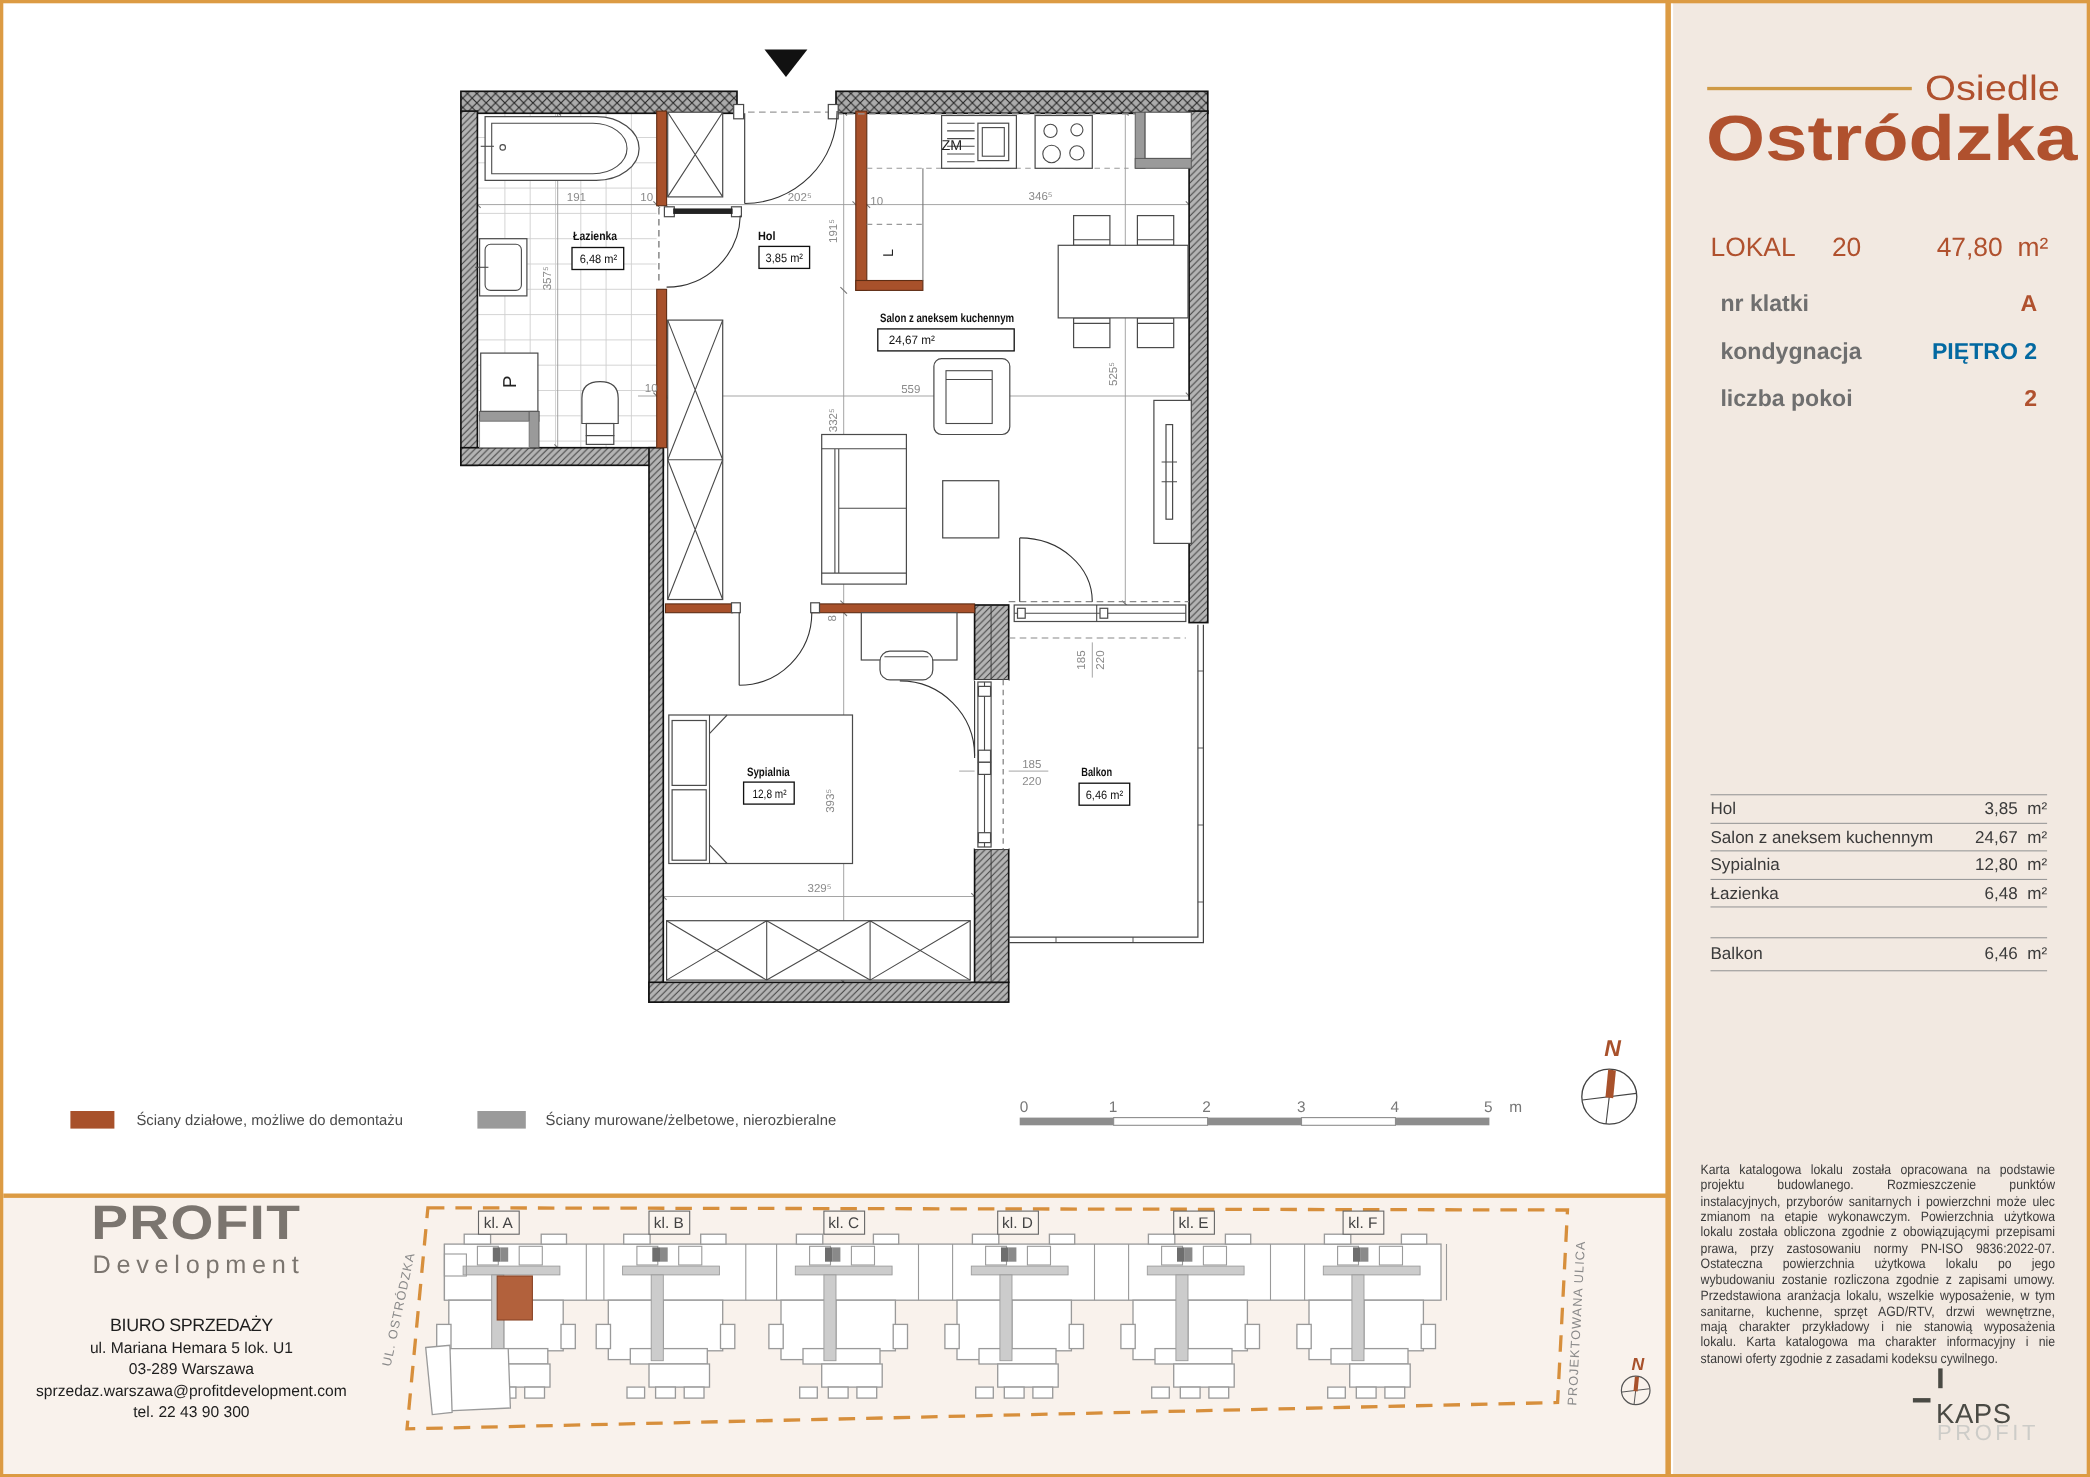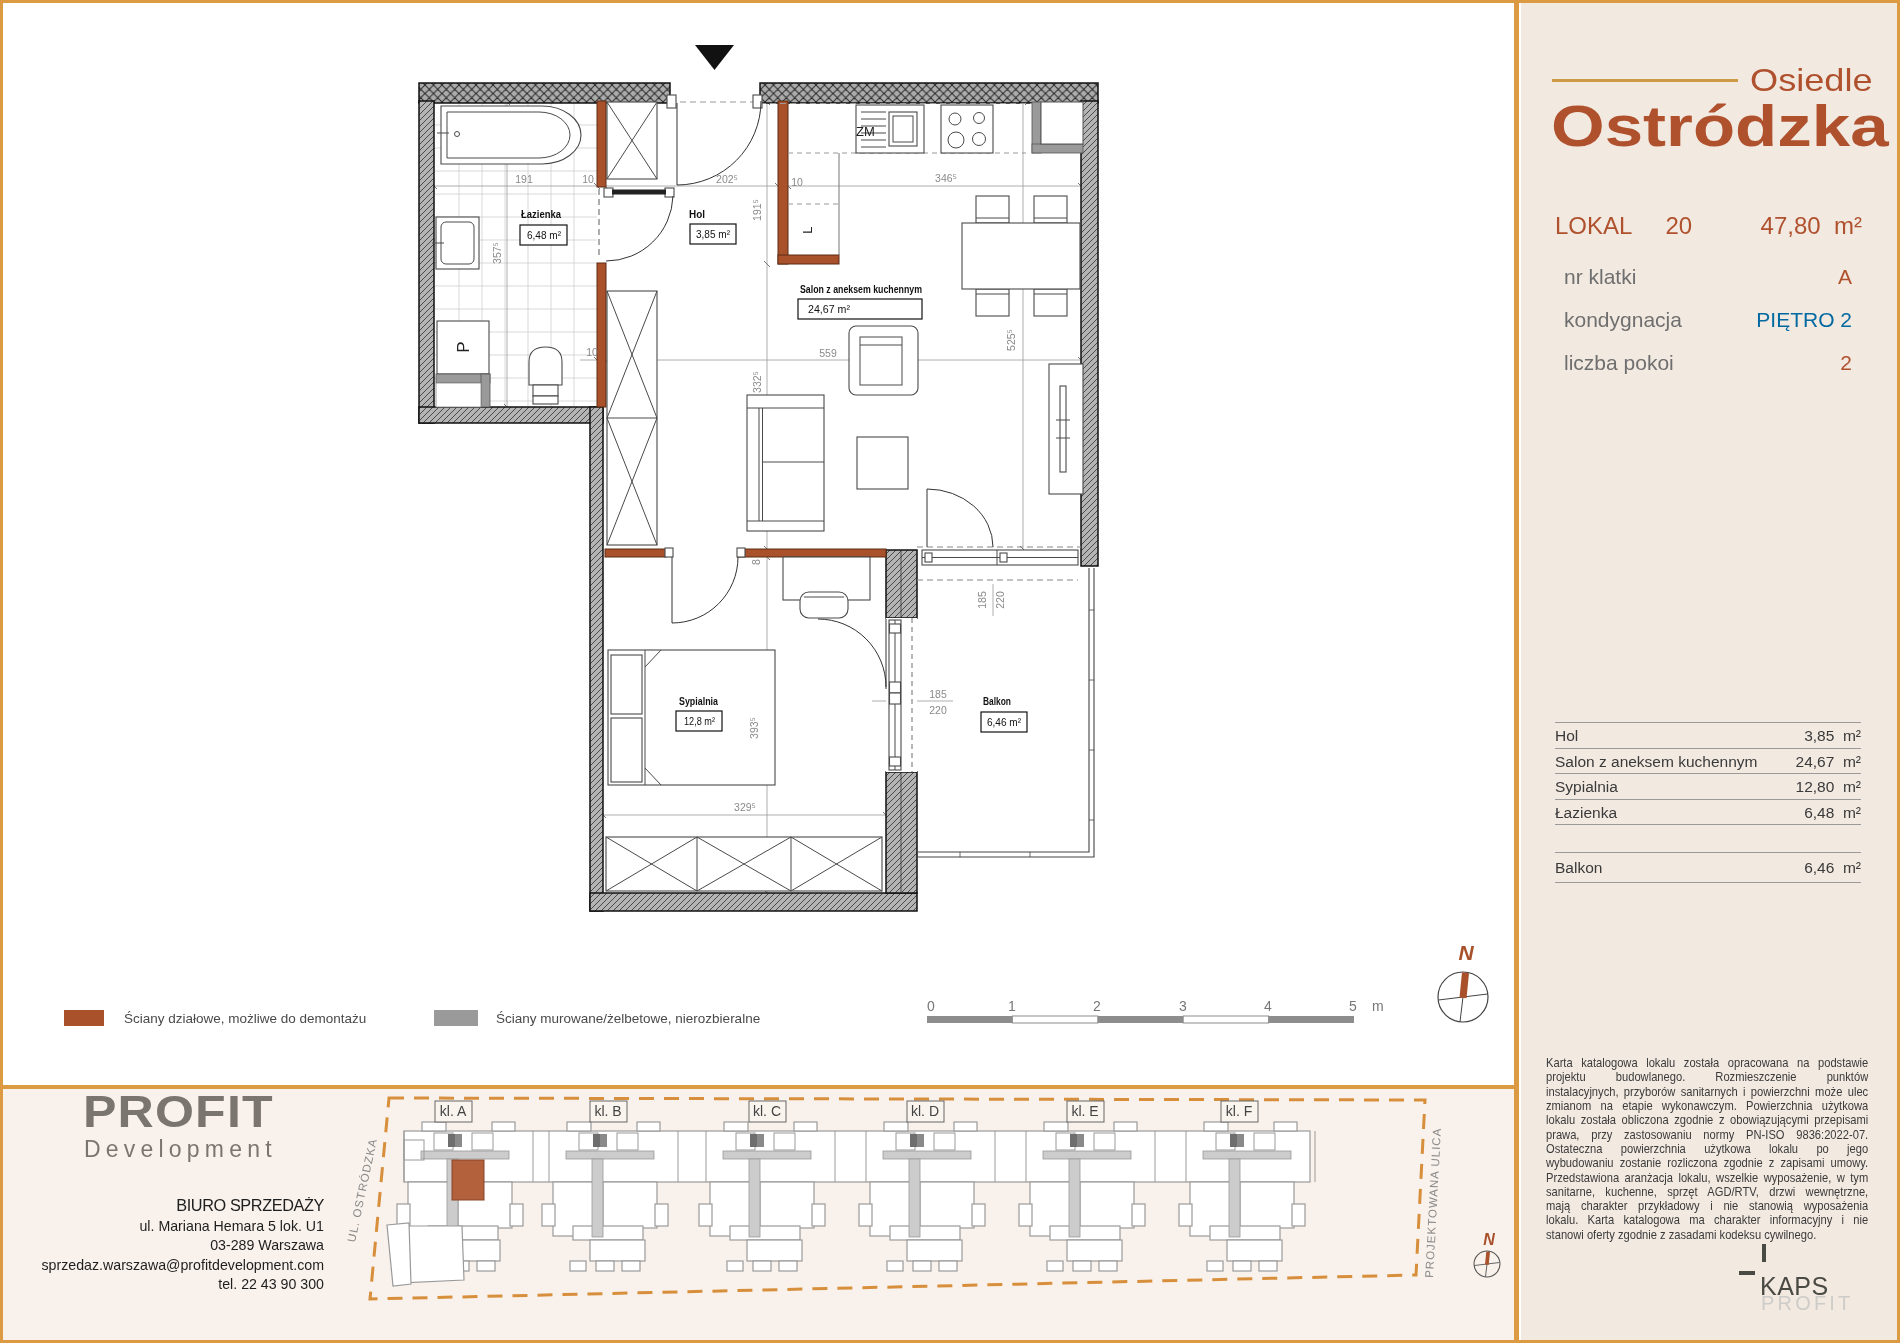--- a/index.html
+++ b/index.html
@@ -297,21 +297,21 @@
       <path d="M1459.5 997.5 L1462 972.3 L1469 973.2 L1466.5 998.3 Z" fill="#a8512b"></path>
     </g>
   </svg>
 
   <div class="abs" style="left:1552px;top:79px;width:186px;height:3px;background:#cf9a45"></div>
   <div class="abs" style="left:1750px;top:62px;color:#b0512e;font-size:32px;transform:scale(1.13,1);transform-origin:0 0;">Osiedle</div>
   <div class="abs" style="left:1551px;top:92px;color:#b0512e;font-size:58px;font-weight:bold;transform:scale(1.19,1.0);transform-origin:0 0;">Ostródzka</div>
   <div class="abs" style="left:1555px;top:212px;width:307px;color:#b0512e;font-size:24px;">
     <span>LOKAL</span><span style="margin-left:33px">20</span><span style="float:right">47,80&nbsp; m²</span>
   </div>
-  <div class="abs" style="left:1564px;top:265px;width:288px;font-size:21px;color:#6f6f6f;">
+  <div class="abs" style="left:1564px;top:265px;width:288px;font-size:21px;color:#6f6f6f;font-weight:bold;">
     <div style="height:43px">nr klatki<span style="float:right;color:#b0512e">A</span></div>
     <div style="height:43px">kondygnacja<span style="float:right;color:#0369a1">PIĘTRO 2</span></div>
     <div style="height:43px">liczba pokoi<span style="float:right;color:#b0512e">2</span></div>
   </div>
   <div class="abs" id="sbtable" style="left:1555px;top:722px;width:306px;font-size:15.5px;color:#3a3a3a;">
     <div class="trow">Hol<span>3,85 &nbsp;m²</span></div>
     <div class="trow">Salon z aneksem kuchennym<span>24,67 &nbsp;m²</span></div>
     <div class="trow">Sypialnia<span>12,80 &nbsp;m²</span></div>
     <div class="trow">Łazienka<span>6,48 &nbsp;m²</span></div>
     <div class="tline"></div>
@@ -481,21 +481,21 @@
       <text x="1489" y="1245" font-size="16" font-style="italic" fill="#a8512b" text-anchor="middle" font-weight="bold">N</text>
       <circle cx="1487" cy="1264" r="13" fill="none" stroke="#555" stroke-width="1.1"></circle>
       <path d="M1474.5 1265.5 L1499.5 1262.5" stroke="#555" stroke-width="0.9"></path>
       <path d="M1485.5 1276.8 L1488.5 1251.2" stroke="#555" stroke-width="0.9"></path>
       <path d="M1485 1264.5 L1486.3 1251.4 L1490 1251.9 L1488.7 1265 Z" fill="#a8512b"></path>
     </g>
   </svg>
 
   <div class="abs" style="left:83px;top:1087px;color:#7b756f;font-size:44px;font-weight:bold;letter-spacing:1px;transform:scale(1.14,1);transform-origin:0 0;">PROFIT</div>
   <div class="abs" style="left:84px;top:1136px;color:#7b756f;font-size:23px;letter-spacing:5.2px;text-align:right;">Development</div>
-  <div class="abs" style="left:24px;top:1196px;width:300px;text-align:right;color:#1e1e1e;">
+  <div class="abs" style="left:24px;top:1196px;width:300px;text-align:center;color:#1e1e1e;">
     <div style="font-size:16.3px;letter-spacing:-0.4px;margin-bottom:2px;">BIURO SPRZEDAŻY</div>
     <div style="font-size:14.2px;line-height:19.3px;">ul. Mariana Hemara 5 lok. U1<br>03-289 Warszawa<br>sprzedaz.warszawa@profitdevelopment.com<br>tel. 22 43 90 300</div>
   </div>
 
   <div class="abs" id="legal" style="left:1546px;top:1056px;width:358px;font-size:12.4px;color:#3b3b3b;transform:scale(0.9,1);transform-origin:0 0;">
       <div class="ll">Karta katalogowa lokalu została opracowana na podstawie</div>
 <div class="ll">projektu budowlanego. Rozmieszczenie punktów</div>
 <div class="ll">instalacyjnych, przyborów sanitarnych i powierzchni może ulec</div>
 <div class="ll">zmianom na etapie wykonawczym. Powierzchnia użytkowa</div>
 <div class="ll">lokalu została obliczona zgodnie z obowiązującymi przepisami</div>

